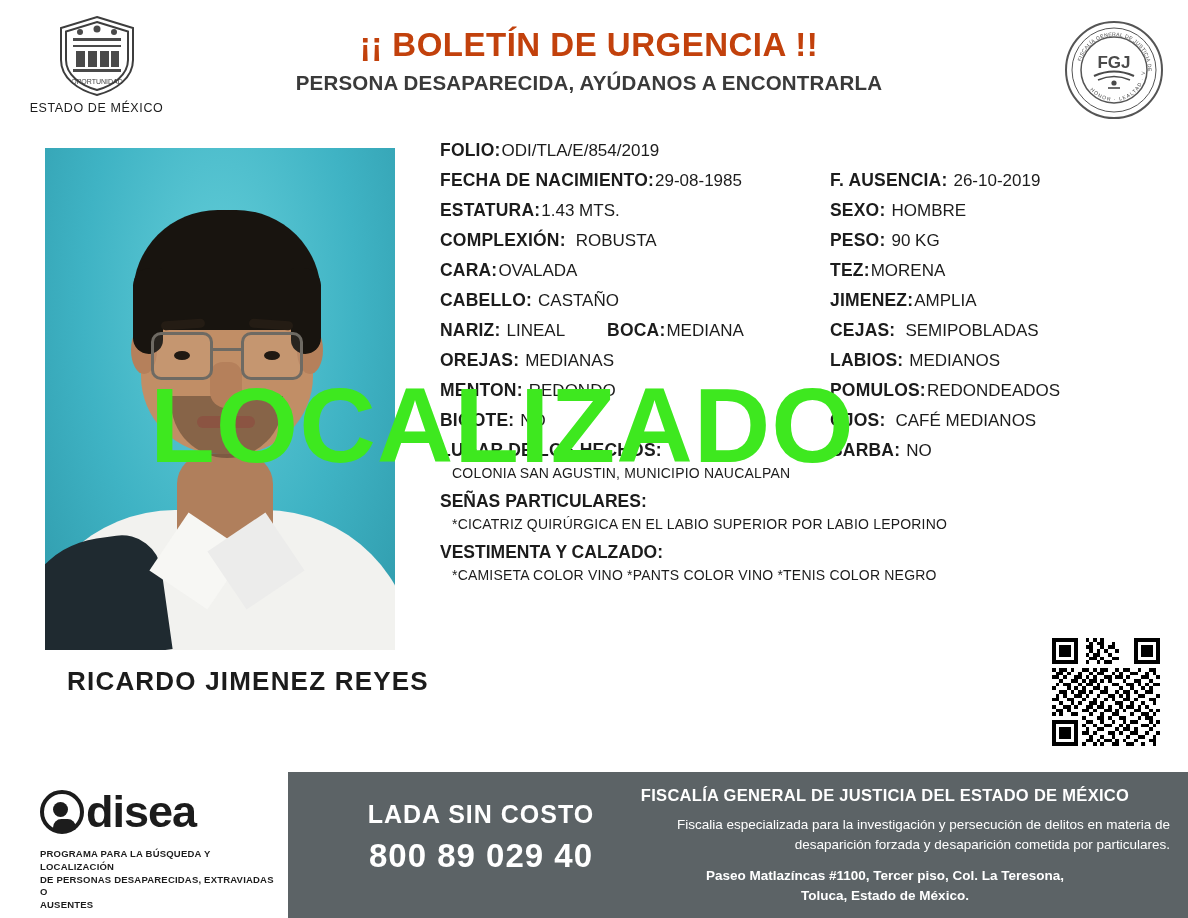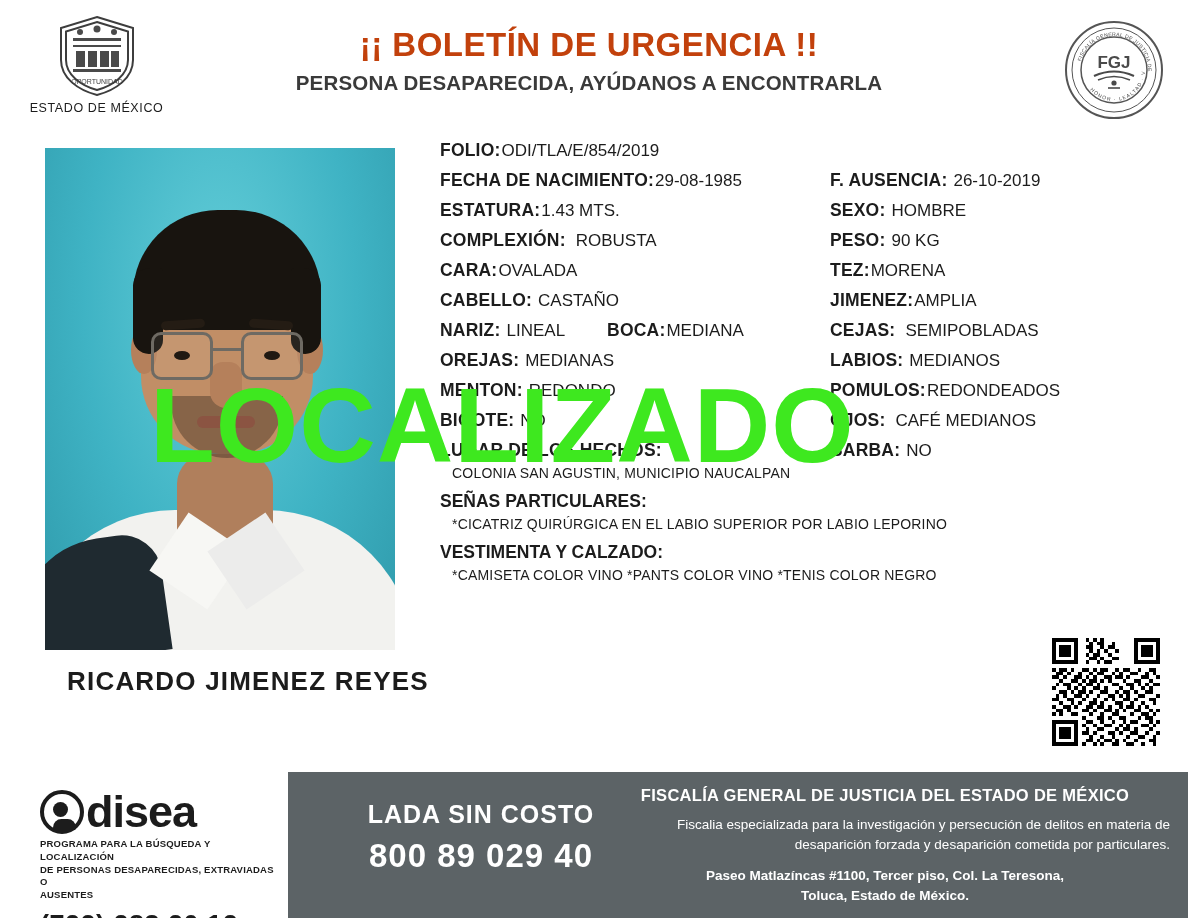--- a/index.html
+++ b/index.html
@@ -390,21 +390,21 @@
   }
   .disea-word {
     font-size: 45px;
     font-weight: bold;
     letter-spacing: -1px;
     color: #1c1c1c;
     margin-left: 2px;
     line-height: 0.95;
   }
   .disea-sub {
-    margin-top: 4px;
+    margin-top: 14px;
     font-size: 9.5px;
     font-weight: bold;
     color: #1c1c1c;
     letter-spacing: 0.2px;
     line-height: 1.35;
   }
   .disea-phone {
     margin-top: 8px;
     font-size: 27px;
     font-weight: bold;

